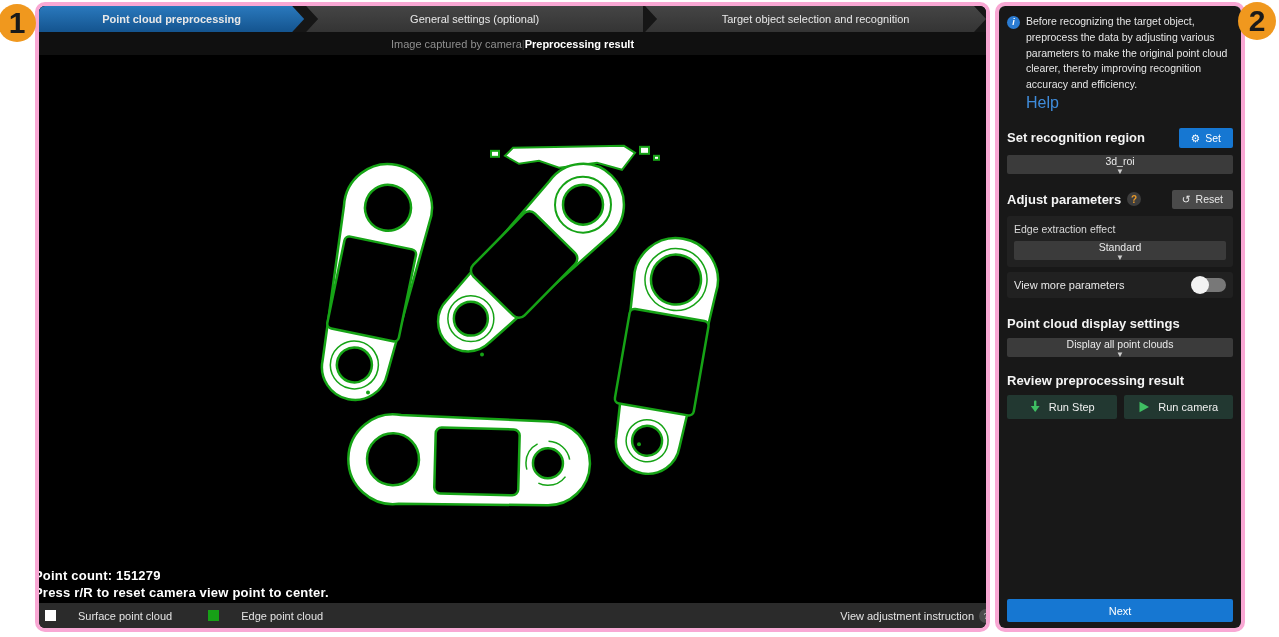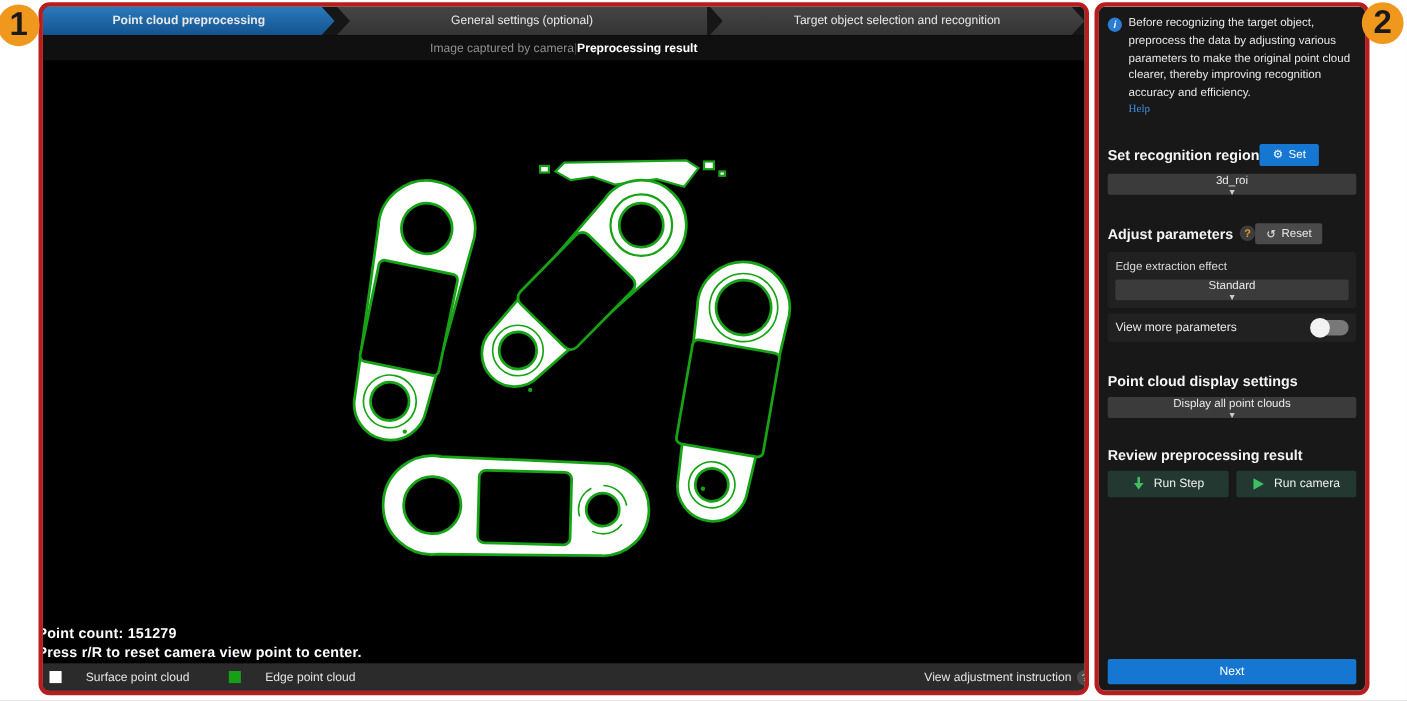--- a/index.html
+++ b/index.html
@@ -1,20 +1,20 @@
 <!DOCTYPE html>
 <html><head>
 <meta charset="utf-8">
 <style>
   * { margin:0; padding:0; box-sizing:border-box; }
   html,body { width:1279px; height:637px; overflow:hidden; background:#ffffff;
     font-family:"Liberation Sans", sans-serif; }
 
   
-  .frame { position:absolute; border:4px solid #b91c1c; border-radius:10px; overflow:hidden; }
+  .frame { position:absolute; border:4px solid #f9a8d4; border-radius:10px; overflow:hidden; }
   #frame-main { left:35px; top:2px; width:955px; height:630px; background:#000; }
   #frame-panel { left:995px; top:2px; width:250px; height:630px; background:#181818; }
   .callout { position:absolute; width:38px; height:38px; border-radius:50%; background:#F0981E;
     color:#1a1a1a; font-size:30px; font-weight:bold; display:flex; align-items:center;
     justify-content:center; z-index:50; }
   #callout-1 { left:-2px; top:4px; }
   #callout-2 { left:1238px; top:2px; }
 
   
   .main-col { display:flex; flex-direction:column; width:100%; height:100%; background:#000; }
@@ -50,23 +50,23 @@
   .hint-circle { width:14px; height:14px; border-radius:50%; background:#4c4c4c; color:#cfcfcf;
     font-size:9px; display:flex; align-items:center; justify-content:center; margin-right:-7px; }
 
   
   .panel-col { display:flex; flex-direction:column; width:100%; height:100%;
     background:#181818; padding:8px 8px 6px 8px; color:#e8e8e8; }
   .info-row { display:flex; gap:6px; font-size:10.5px; line-height:1.5; color:#e6e6e6; }
   .info-icon { flex:0 0 13px; width:13px; height:13px; border-radius:50%; background:#2b7cd3;
     color:#fff; font-size:9px; font-weight:bold; display:flex; align-items:center;
     justify-content:center; margin-top:2px; font-style:italic; }
-  .help-link { color:#3f8cdb; font-size:10px; margin:1px 0 8px 19px; cursor:pointer;font-family:Liberation Serif, serif; }
-
-  .head-row { display:flex; align-items:center; margin:18px 0 7px 0; }
+  .help-link { color:#3f8cdb; font-size:16px; margin:1px 0 8px 19px; cursor:pointer; }
+
+  .head-row { display:flex; align-items:center; justify-content:space-between; margin:8px 0 7px 0; }
   .head { font-size:13px; font-weight:bold; color:#f4f4f4; display:flex; align-items:center; gap:6px; }
   .q-badge { width:14px; height:14px; border-radius:50%; background:#3d3d3d; color:#e8992a;
     font-size:10px; font-weight:bold; display:flex; align-items:center; justify-content:center; }
 
   .btn-blue { background:#1677d2; color:#fff; border:none; border-radius:2px; height:20px;
     font-size:10.5px; padding:0 12px; display:flex; align-items:center; gap:5px;
     font-family:inherit; cursor:pointer; }
   .btn-gray { background:#4a4a4a; color:#e8e8e8; border:none; border-radius:2px; height:19px;
     font-size:10.5px; padding:0 10px; display:flex; align-items:center; gap:5px;
     font-family:inherit; cursor:pointer; }

